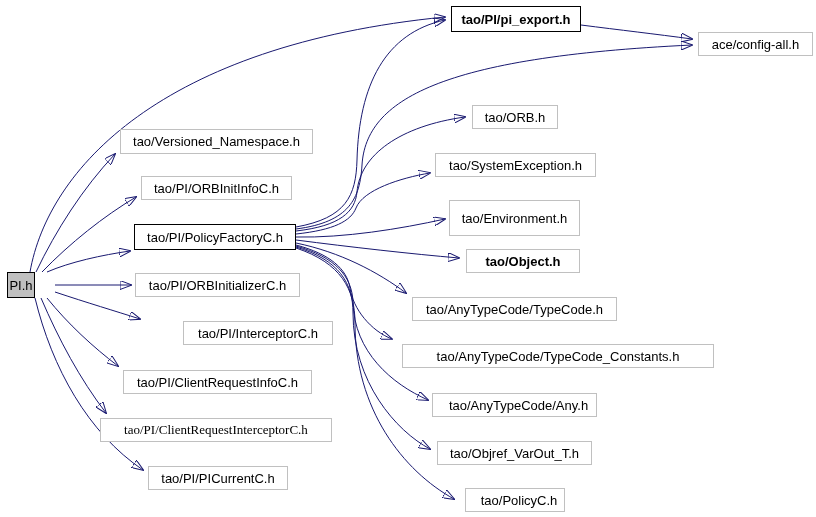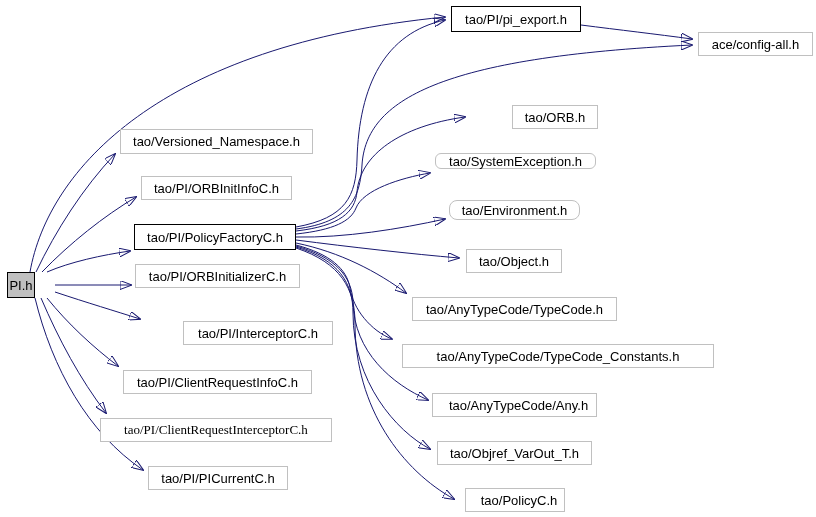--- a/index.html
+++ b/index.html
@@ -82,30 +82,30 @@
         <path d="M 296 247 C 339 260 353 283 353 313 C 353 382 396 431 430 449" marker-end="url(#arrow)" stroke="#191970"></path>
         <path d="M 296 248 C 341 263 355 289 355 323 C 355 409 403 471 454 499" marker-end="url(#arrow)" stroke="#191970"></path>
         <path d="M 581 25 C 620 30 655 34 692 39" marker-end="url(#arrow)" stroke="#191970"></path>
       </g>
   </svg>
   <div id="node-layer">
       <div class="node root" style="left: 7px; top: 272px; width: 28px; height: 26px;">PI.h</div>
       <div class="node plain" style="left: 120px; top: 129px; width: 193px; height: 25px;">tao/Versioned_Namespace.h</div>
       <div class="node plain" style="left: 141px; top: 176px; width: 151px; height: 24px;">tao/PI/ORBInitInfoC.h</div>
       <div class="node linked" style="left: 134px; top: 224px; width: 162px; height: 26px;">tao/PI/PolicyFactoryC.h</div>
-      <div class="node plain" style="left: 135px; top: 264px; width: 165px; height: 24px;">tao/PI/ORBInitializerC.h</div>
+      <div class="node plain" style="left: 135px; top: 273px; width: 165px; height: 24px;">tao/PI/ORBInitializerC.h</div>
       <div class="node plain" style="left: 143px; top: 321px; width: 150px; height: 24px; margin-left: 40px;">tao/PI/InterceptorC.h</div>
       <div class="node plain" style="left: 123px; top: 370px; width: 189px; height: 24px;">tao/PI/ClientRequestInfoC.h</div>
       <div class="node plain" style="left: 100px; top: 418px; width: 232px; height: 24px; font-family: Liberation Serif, serif;">tao/PI/ClientRequestInterceptorC.h</div>
       <div class="node plain" style="left: 148px; top: 466px; width: 140px; height: 24px;">tao/PI/PICurrentC.h</div>
-      <div class="node linked" style="left: 451px; top: 6px; width: 130px; height: 26px;">tao/PI/pi_export.h</div>
+      <div class="node linked" style="left: 451px; top: 6px; width: 130px; height: 26px; font-weight: bold;">tao/PI/pi_export.h</div>
       <div class="node plain" style="left: 698px; top: 32px; width: 115px; height: 24px;">ace/config-all.h</div>
-      <div class="node plain" style="left: 472px; top: 105px; width: 86px; height: 24px; margin-left: 40px;">tao/ORB.h</div>
-      <div class="node plain" style="left: 435px; top: 153px; width: 161px; height: 16px; border-radius: 6px;">tao/SystemException.h</div>
-      <div class="node plain" style="left: 449px; top: 200px; width: 131px; height: 20px; border-radius: 8px;">tao/Environment.h</div>
-      <div class="node plain" style="left: 466px; top: 249px; width: 96px; height: 24px;">tao/Object.h</div>
+      <div class="node plain" style="left: 472px; top: 105px; width: 86px; height: 24px;">tao/ORB.h</div>
+      <div class="node plain" style="left: 435px; top: 153px; width: 161px; height: 24px;">tao/SystemException.h</div>
+      <div class="node plain" style="left: 449px; top: 200px; width: 131px; height: 36px;">tao/Environment.h</div>
+      <div class="node plain" style="left: 466px; top: 249px; width: 114px; height: 24px; font-weight: bold;">tao/Object.h</div>
       <div class="node plain" style="left: 412px; top: 297px; width: 205px; height: 24px;">tao/AnyTypeCode/TypeCode.h</div>
       <div class="node plain" style="left: 383px; top: 344px; width: 312px; height: 24px; margin-left: 19px;">tao/AnyTypeCode/TypeCode_Constants.h</div>
       <div class="node plain" style="left: 432px; top: 393px; width: 165px; height: 24px; padding-left: 8px;">tao/AnyTypeCode/Any.h</div>
       <div class="node plain" style="left: 437px; top: 441px; width: 155px; height: 24px;">tao/Objref_VarOut_T.h</div>
       <div class="node plain" style="left: 465px; top: 488px; width: 100px; height: 24px; padding-left: 8px;">tao/PolicyC.h</div>
     </div>
 </div>
 
 </body></html>

